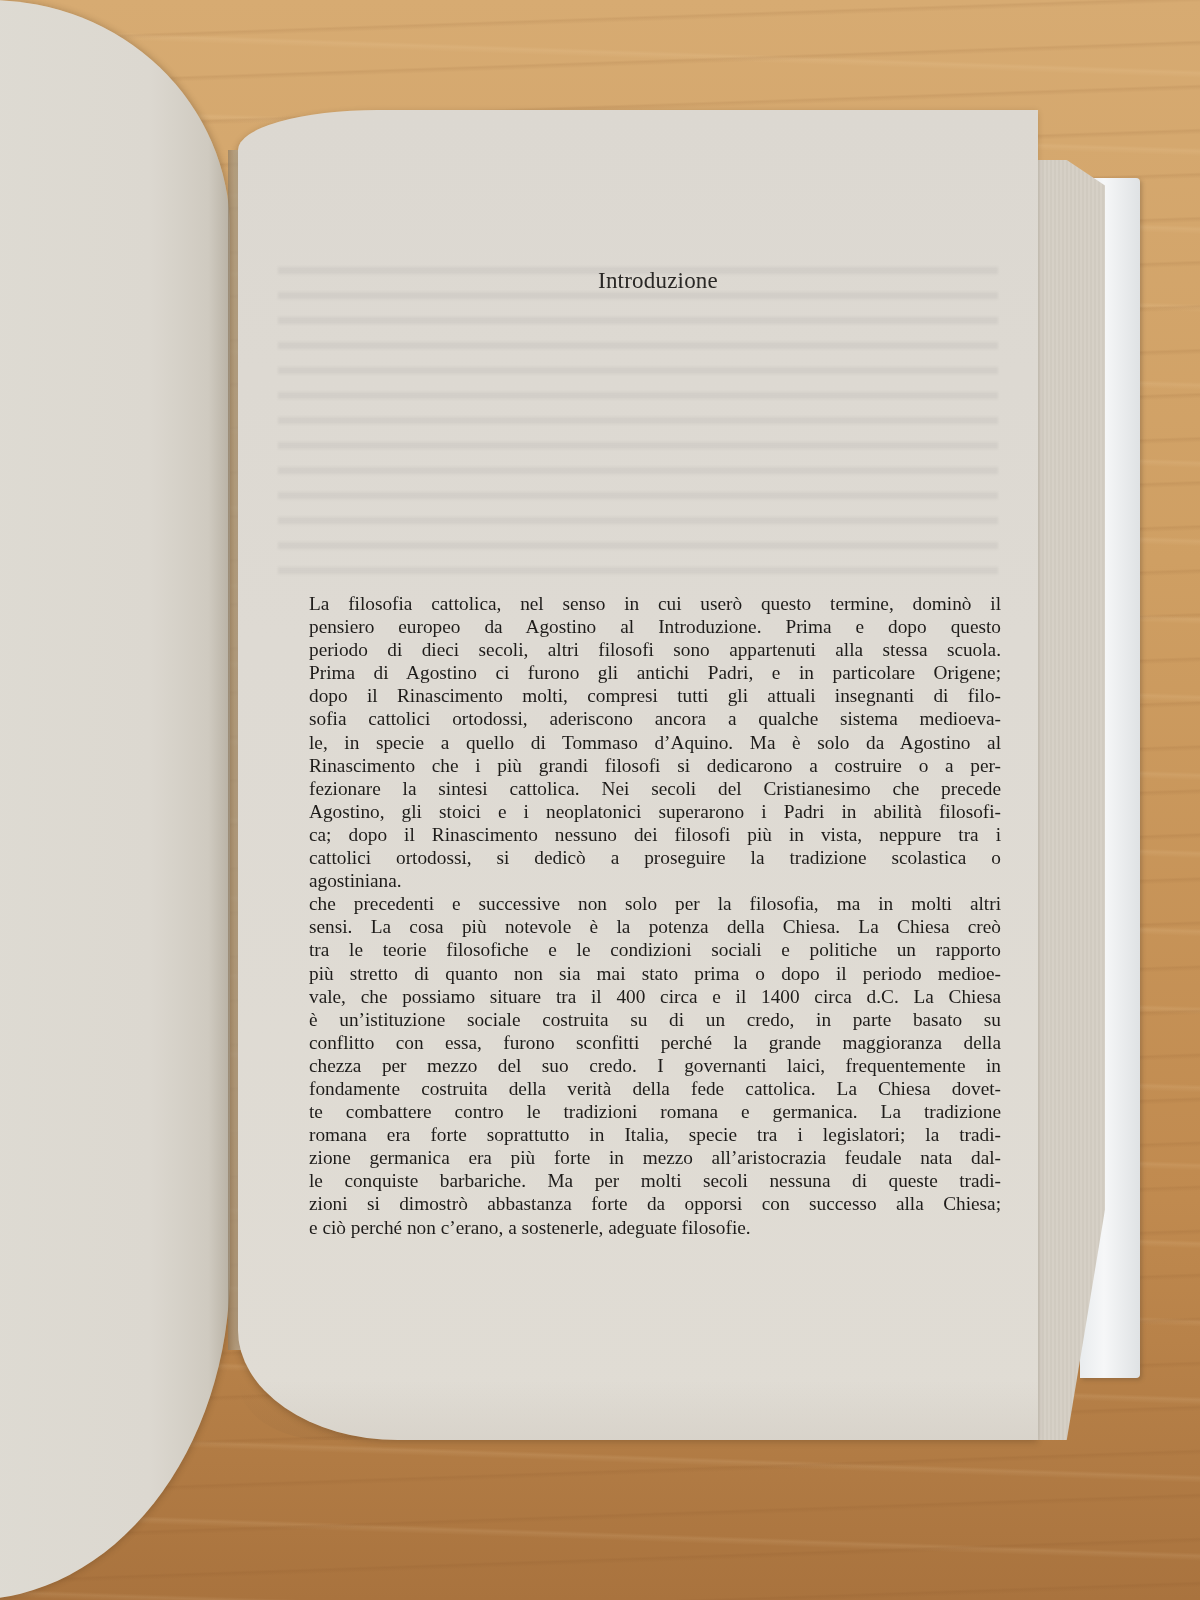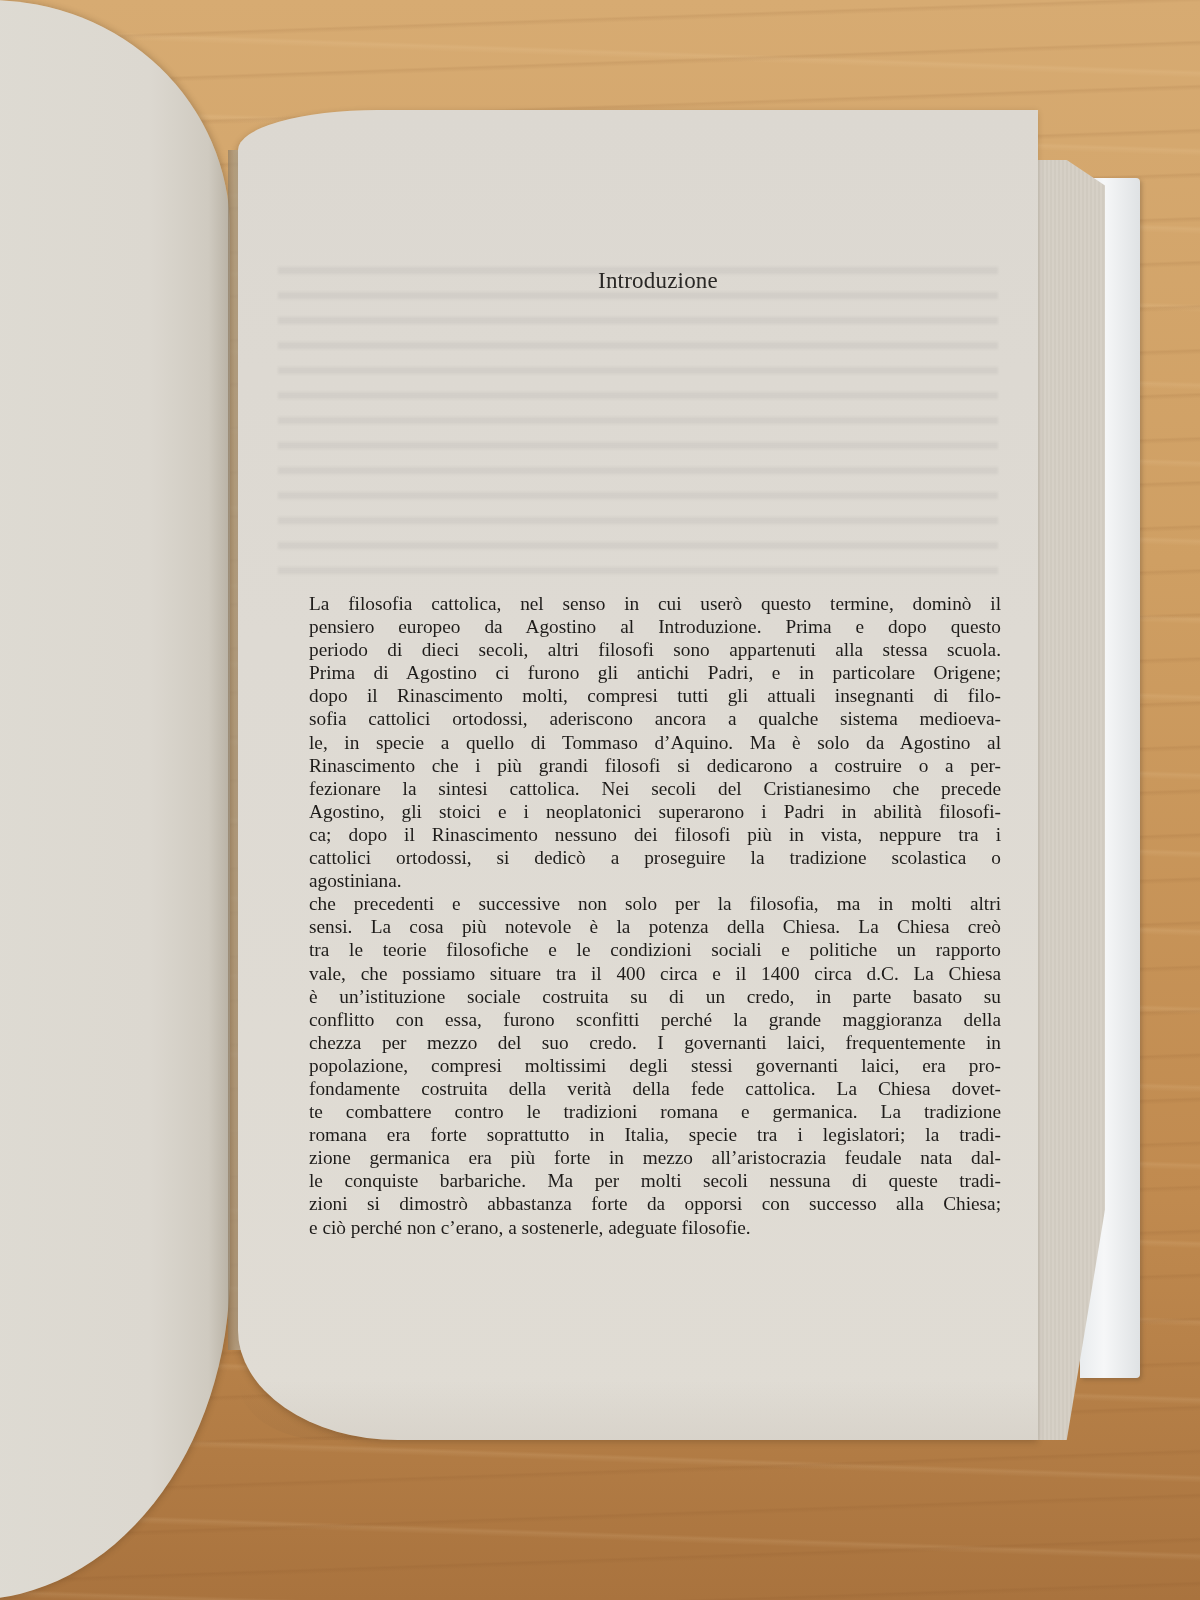--- a/index.html
+++ b/index.html
@@ -140,25 +140,25 @@
     <span class="line">Rinascimento che i più grandi filosofi si dedicarono a costruire o a per-</span>
     <span class="line">fezionare la sintesi cattolica. Nei secoli del Cristianesimo che precede</span>
     <span class="line">Agostino, gli stoici e i neoplatonici superarono i Padri in abilità filosofi-</span>
     <span class="line">ca; dopo il Rinascimento nessuno dei filosofi più in vista, neppure tra i</span>
     <span class="line">cattolici ortodossi, si dedicò a proseguire la tradizione scolastica o</span>
     <span class="line last">agostiniana.</span>
 
     <span class="line">che precedenti e successive non solo per la filosofia, ma in molti altri</span>
     <span class="line">sensi. La cosa più notevole è la potenza della Chiesa. La Chiesa creò</span>
     <span class="line">tra le teorie filosofiche e le condizioni sociali e politiche un rapporto</span>
+    <span class="line">più stretto di quanto non sia mai stato prima o dopo il periodo medioe-</span>
     <span class="line">vale, che possiamo situare tra il 400 circa e il 1400 circa d.C. La Chiesa</span>
     <span class="line">è un’istituzione sociale costruita su di un credo, in parte basato su</span>
     <span class="line">conflitto con essa, furono sconfitti perché la grande maggioranza della</span>
     <span class="line">chezza per mezzo del suo credo. I governanti laici, frequentemente in</span>
-    <span class="line">popolazione, compresi moltissimi degli stessi governanti laici, era pro-</span>
     <span class="line">fondamente costruita della verità della fede cattolica. La Chiesa dovet-</span>
     <span class="line">te combattere contro le tradizioni romana e germanica. La tradizione</span>
     <span class="line">romana era forte soprattutto in Italia, specie tra i legislatori; la tradi-</span>
     <span class="line">zione germanica era più forte in mezzo all’aristocrazia feudale nata dal-</span>
     <span class="line">le conquiste barbariche. Ma per molti secoli nessuna di queste tradi-</span>
     <span class="line">zioni si dimostrò abbastanza forte da opporsi con successo alla Chiesa;</span>
     <span class="line last">e ciò perché non c’erano, a sostenerle, adeguate filosofie.</span>
   </div>
 
   <div class="shadow-bottom"></div>

